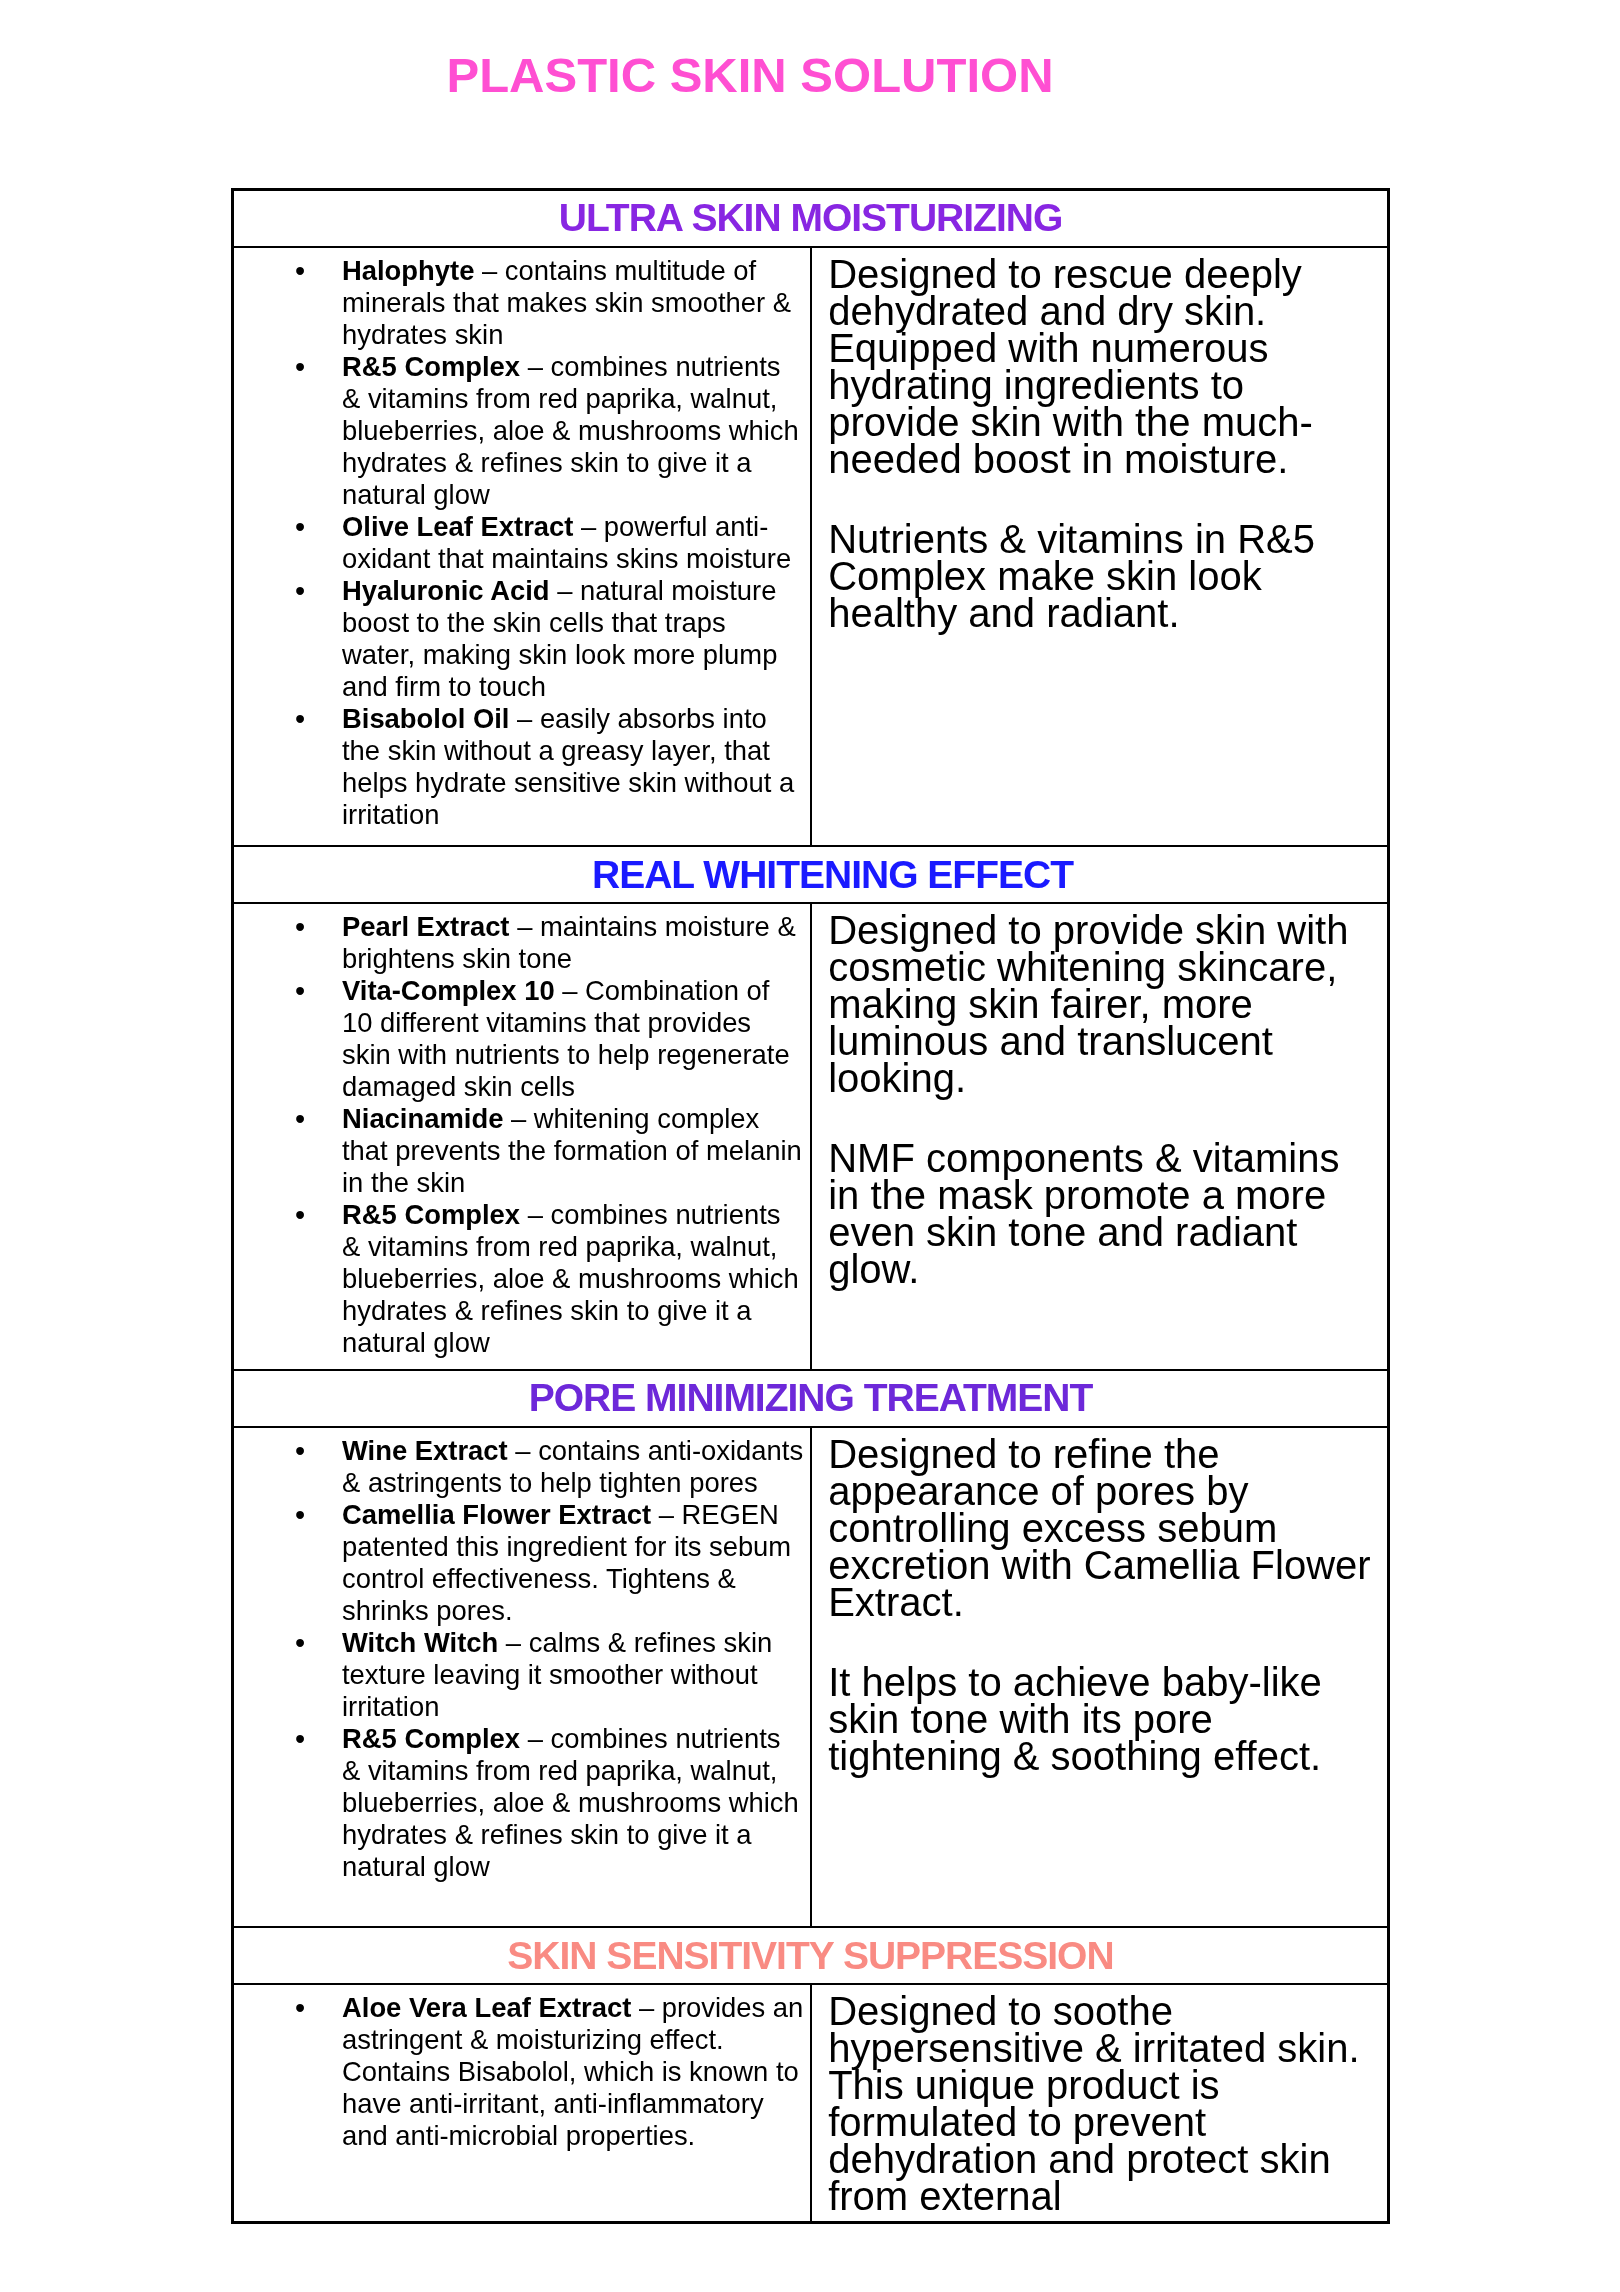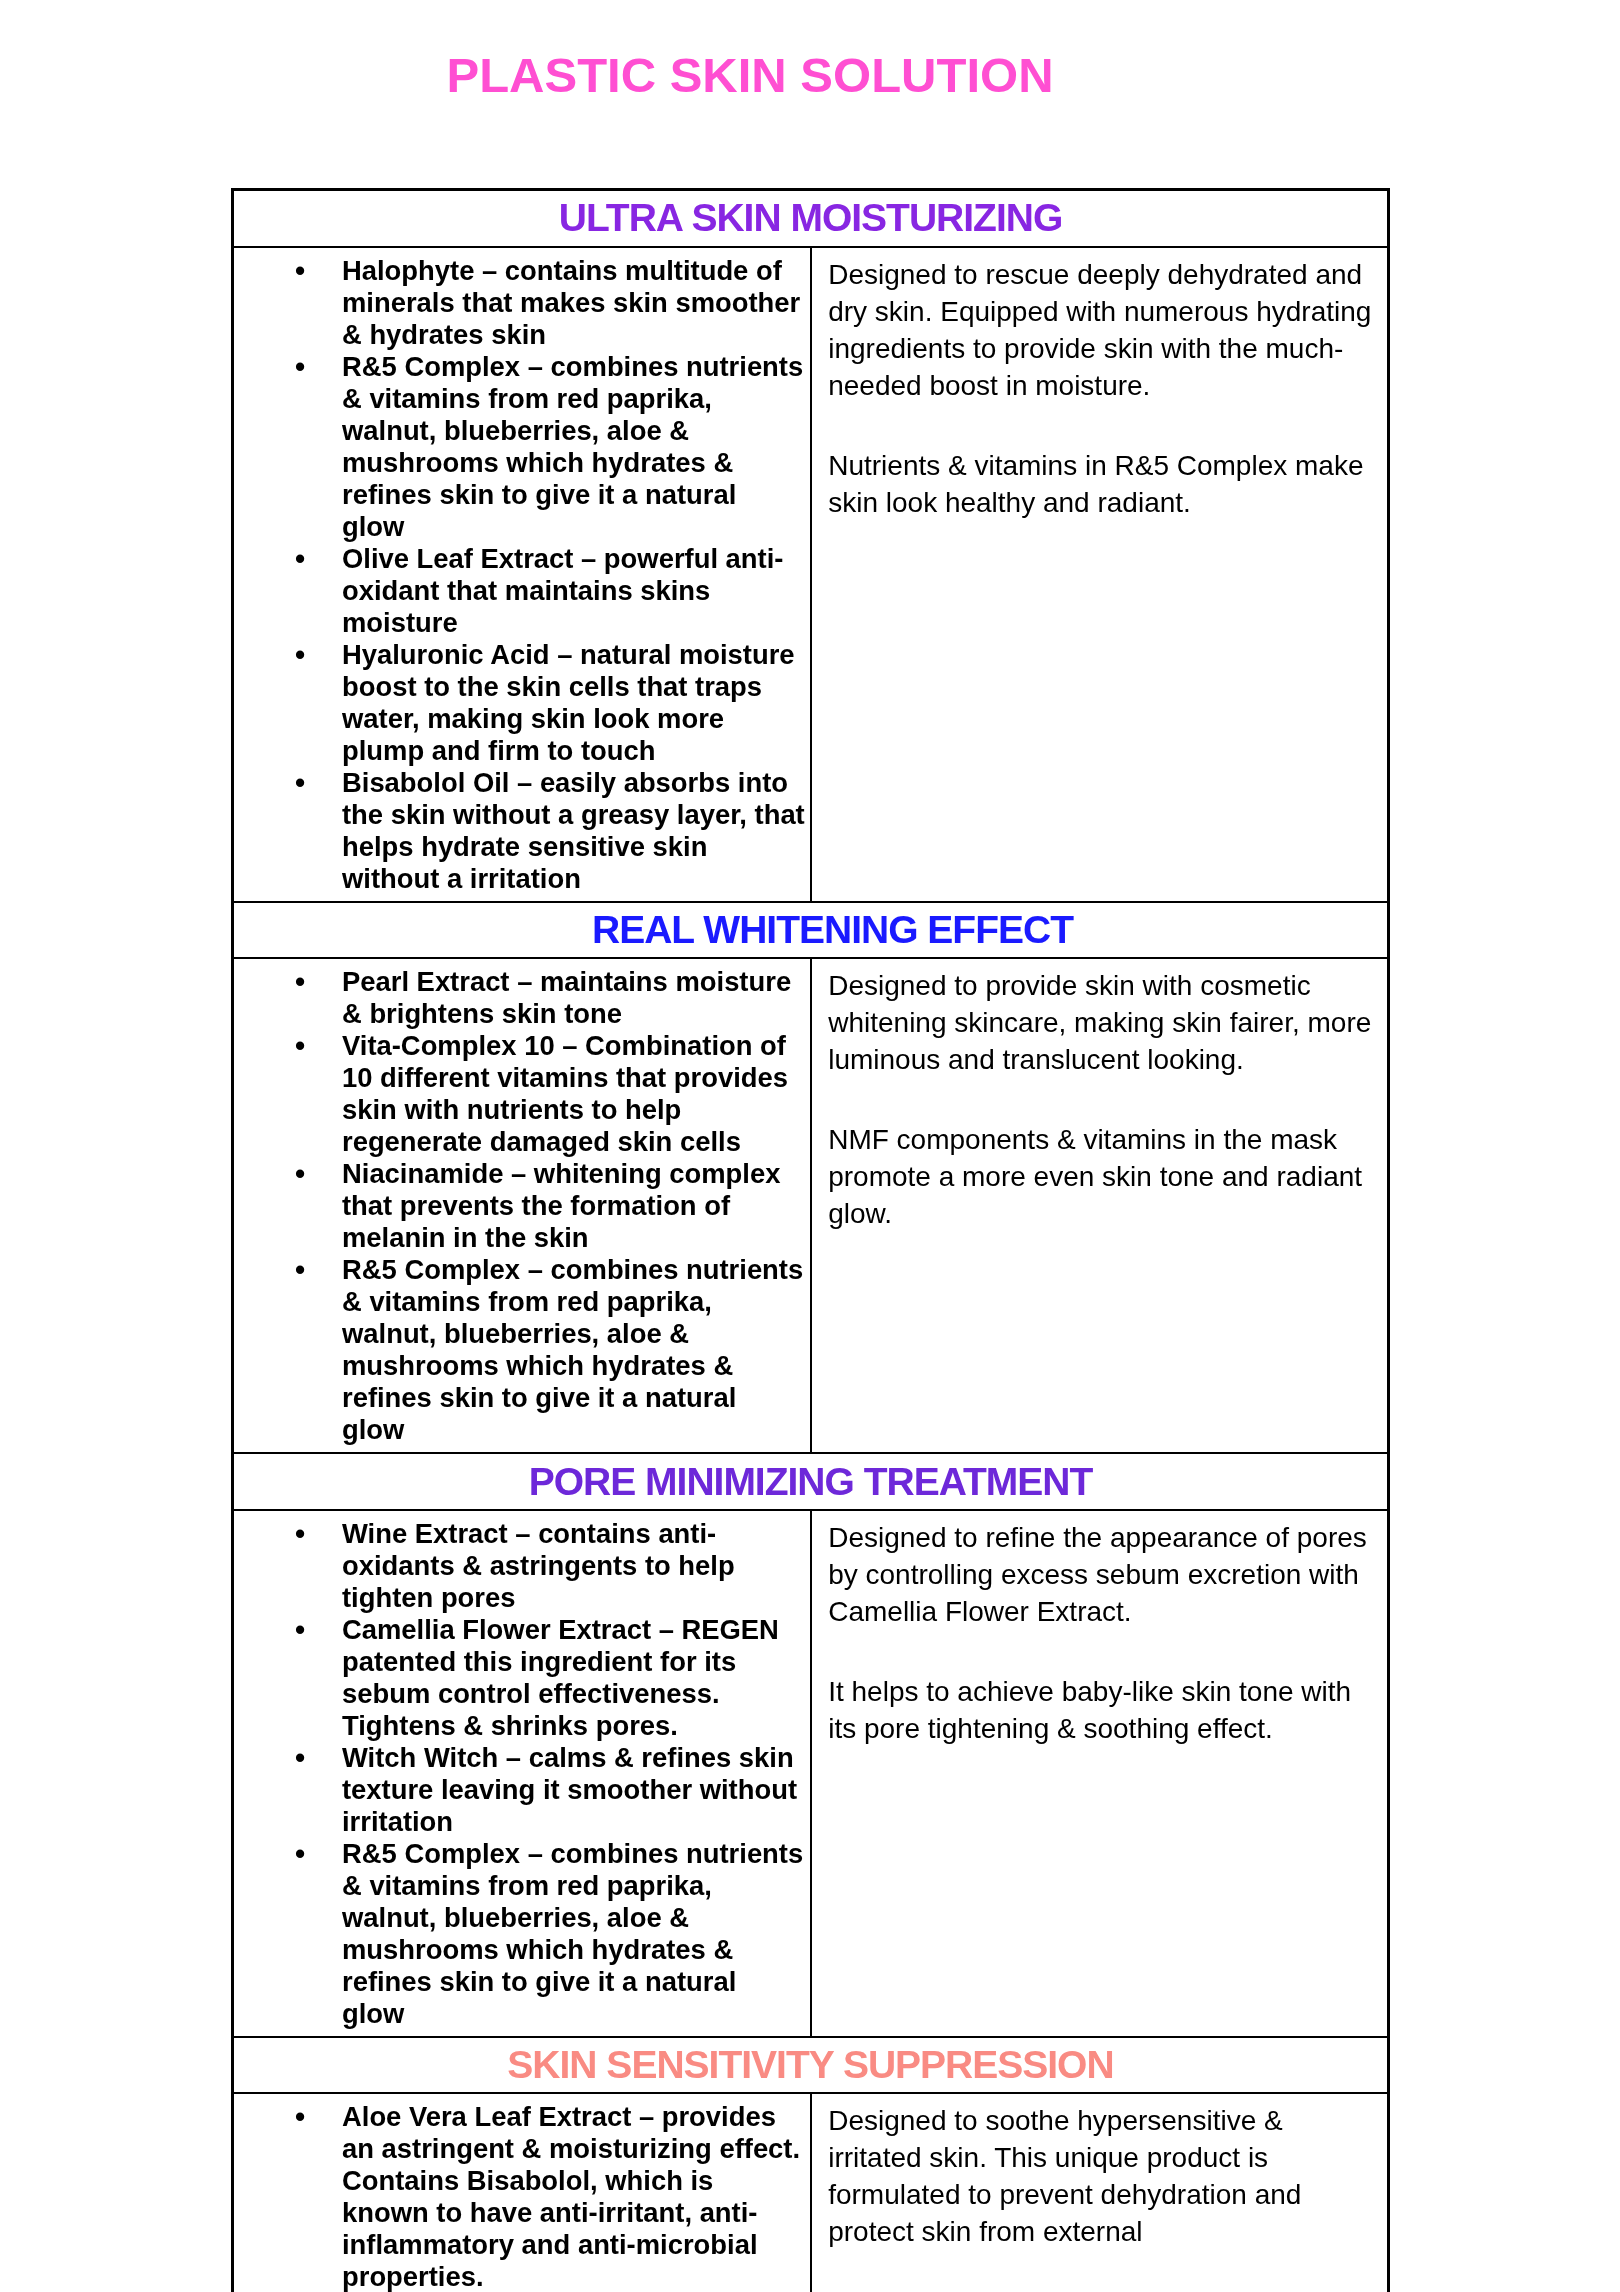--- a/index.html
+++ b/index.html
@@ -59,38 +59,37 @@
     letter-spacing: -1px;
     padding: 2.9px 0;
   }
   td.ing-cell {
     padding: 6.9px 3.9px 5.9px 0;
   }
   ul.ing-list {
     margin: 0;
     padding: 0 0 0 108px;
     list-style: none;
-    font-weight: bold;
   }
   ul.ing-list li {
     position: relative;
     font-size: 27.4px;
     line-height: 32px;
     color: #000;
   }
   ul.ing-list li::before {
     content: "\2022";
     position: absolute;
     left: -47px;
     top: 0;
     font-size: 29px;
   }
   td.effect-cell {
     padding: 7.8px 13.7px 5.9px 16.7px;
-    font-size: 28px;
+    font-size: 40px;
     line-height: 37px;
     color: #000;
   }
   td.effect-cell p { margin: 0 0 43px 0; }
   td.effect-cell p:last-child { margin-bottom: 0; }
   
   tr.s0 > td { height: 584px; }
   tr.s1 > td { height: 451px; }
   tr.s2 > td { height: 485px; }
   tr.s3 > td { height: 155px; }

